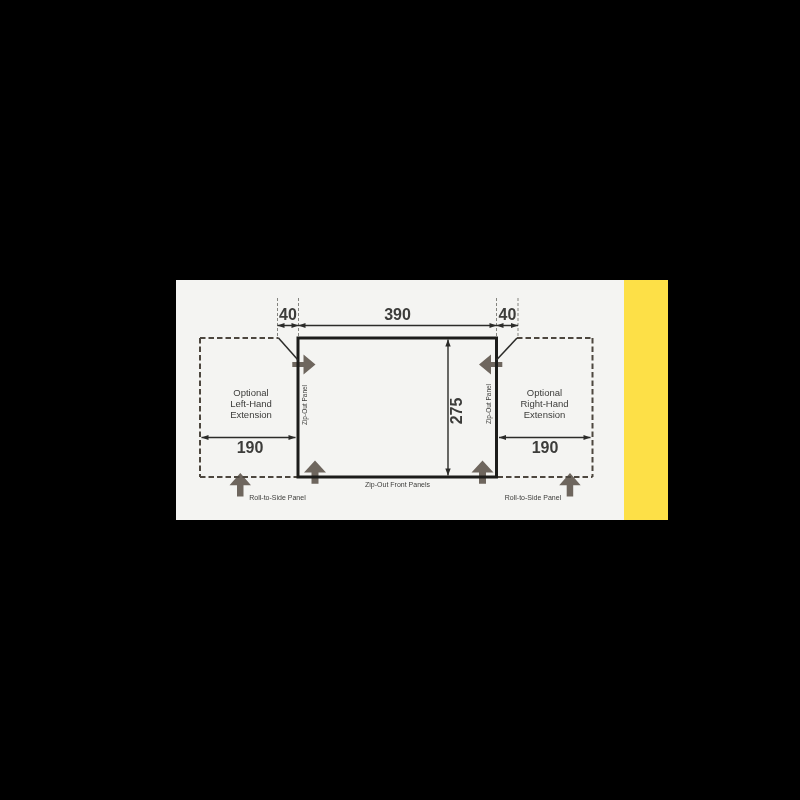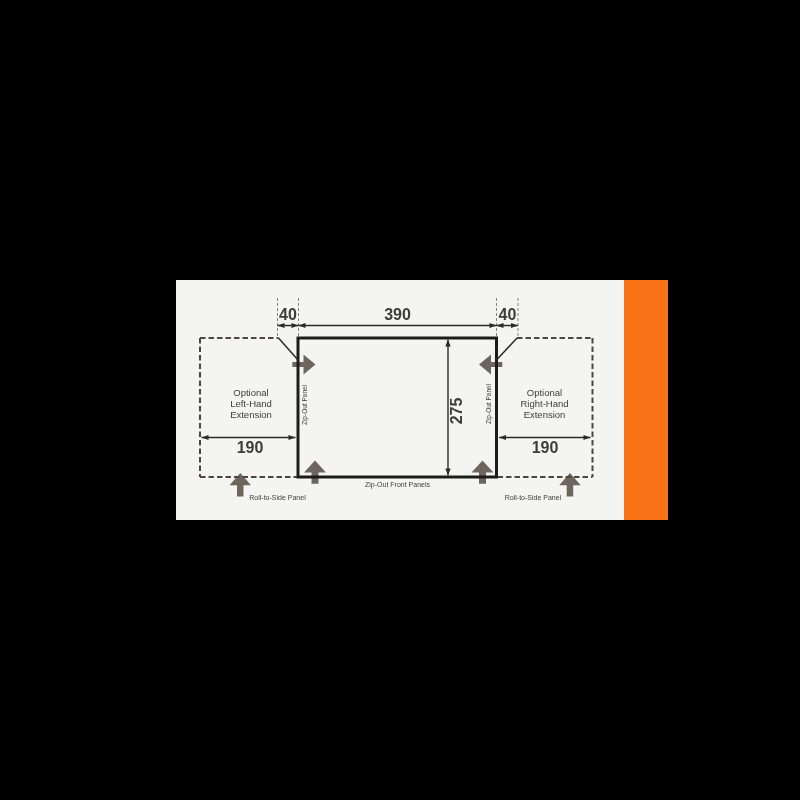--- a/index.html
+++ b/index.html
@@ -1,17 +1,17 @@
 <!DOCTYPE html>
 <html><head>
 <meta charset="utf-8">
 <style>
 html,body{margin:0;padding:0;background:#000;width:800px;height:800px;overflow:hidden}
 #stage{position:relative;width:800px;height:800px;background:#000}
-.panel{position:absolute;left:176px;top:280px;width:492px;height:240px;background:#f97316}
+.panel{position:absolute;left:176px;top:280px;width:492px;height:240px;background:#fde047}
 text{font-family:"Liberation Sans",sans-serif;fill:#3c3c3a}
 svg{filter:blur(0.55px)}
 </style>
 </head>
 <body>
 
 <div id="stage">
 
 <div class="panel">
 <svg width="448" height="240" viewBox="0 0 448 240">

